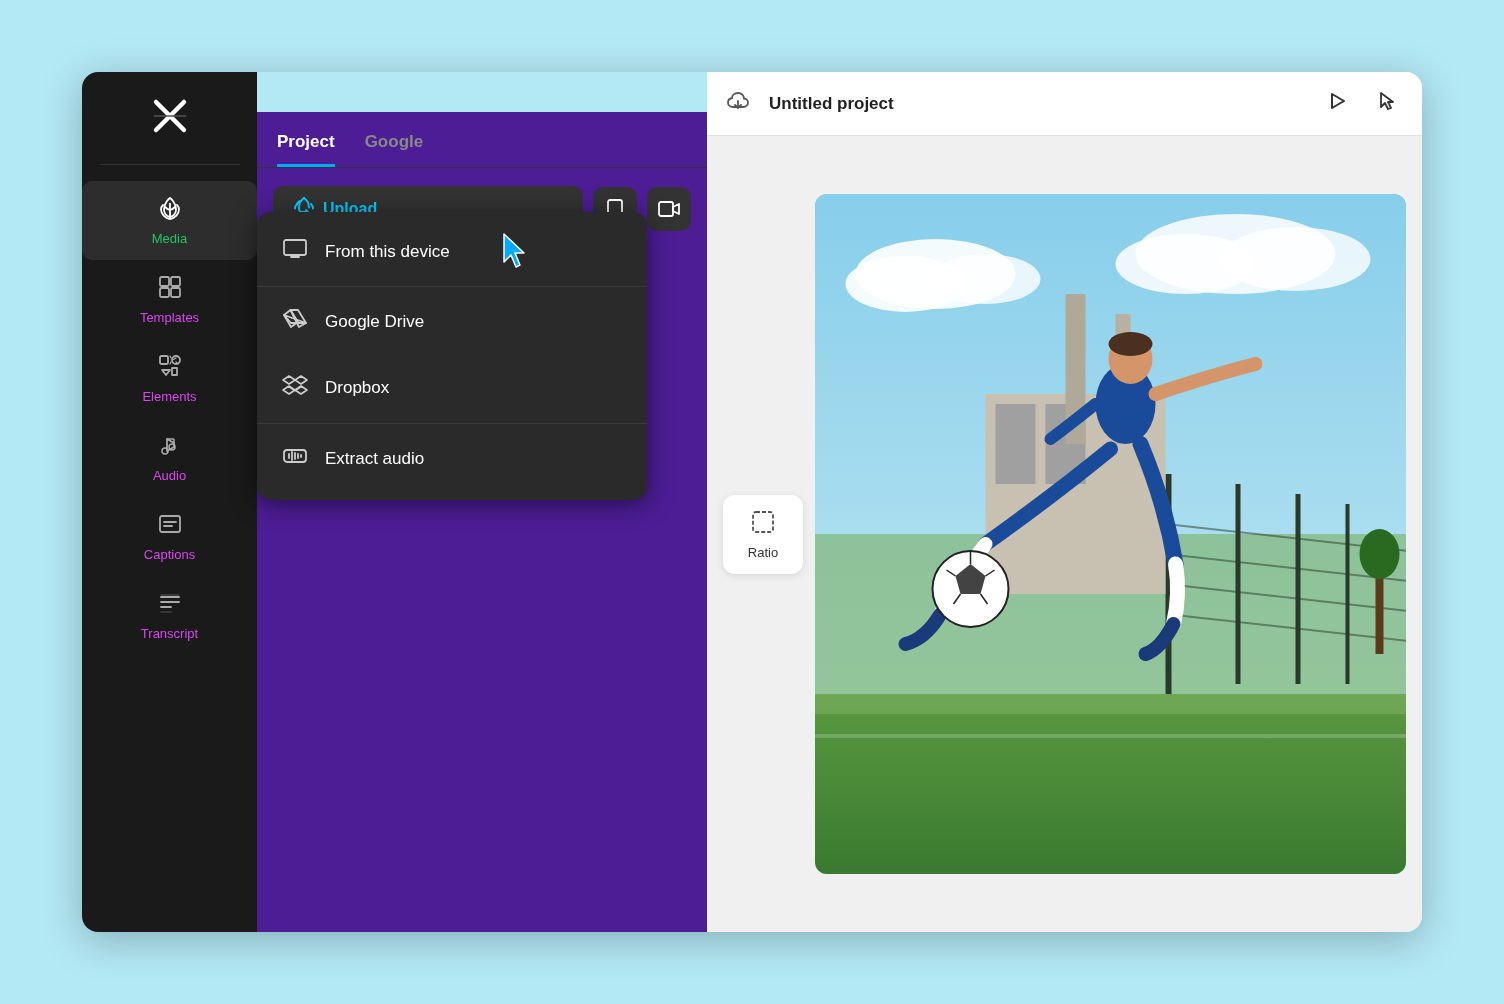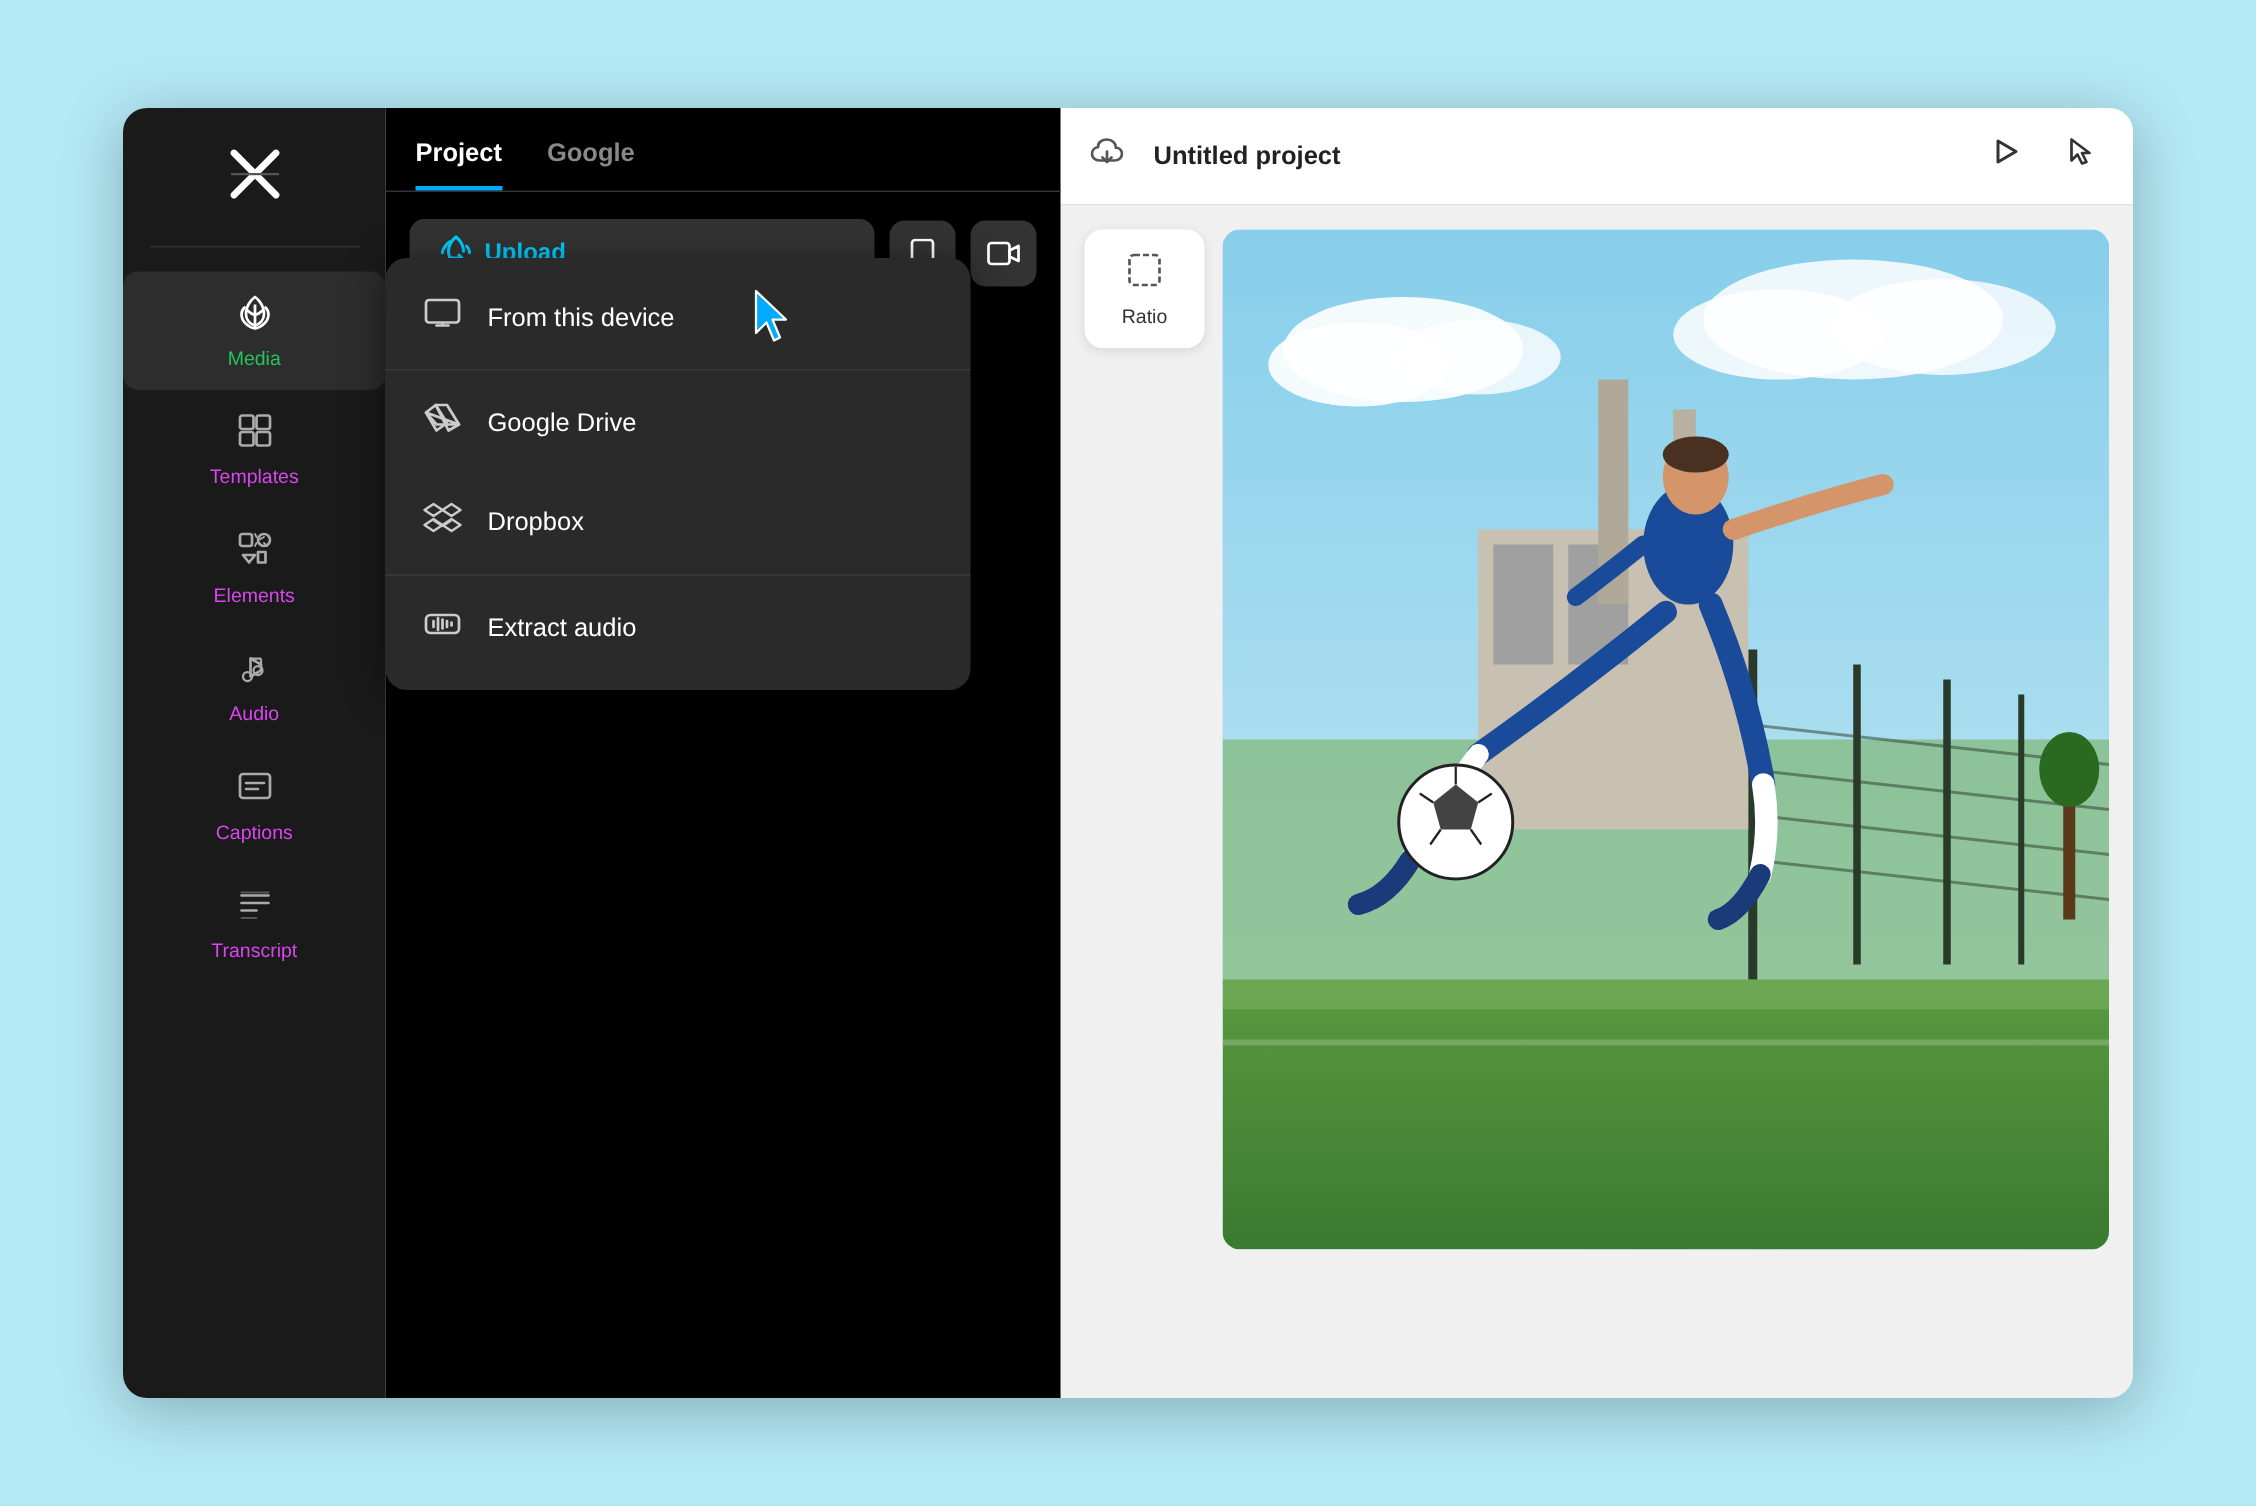--- a/index.html
+++ b/index.html
@@ -61,25 +61,26 @@
       background: #2d2d2d;
       color: #22c55e;
     }
     .sidebar-icon {
       font-size: 22px;
       line-height: 1;
     }
     
     .middle-panel {
       width: 450px;
-      background: #000000;
+      background: #4c1d95;
       display: flex;
       flex-direction: column;
       flex-shrink: 0;
       position: relative;
+      margin-top: 40px;
     }
     .tab-bar {
       display: flex;
       padding: 20px 20px 0;
       gap: 30px;
       border-bottom: 1px solid #333;
     }
     .tab {
       font-size: 17px;
       font-weight: 700;
@@ -201,21 +202,21 @@
       cursor: pointer;
       font-size: 20px;
       color: #333;
       padding: 4px;
     }
     .preview-content {
       flex: 1;
       display: flex;
       padding: 16px;
       gap: 12px;
-      align-items: flex-start;
+      align-items: center;
     }
     .ratio-panel {
       display: flex;
       flex-direction: column;
       align-items: center;
       gap: 4px;
       background: white;
       border-radius: 12px;
       padding: 14px 12px;
       cursor: pointer;

